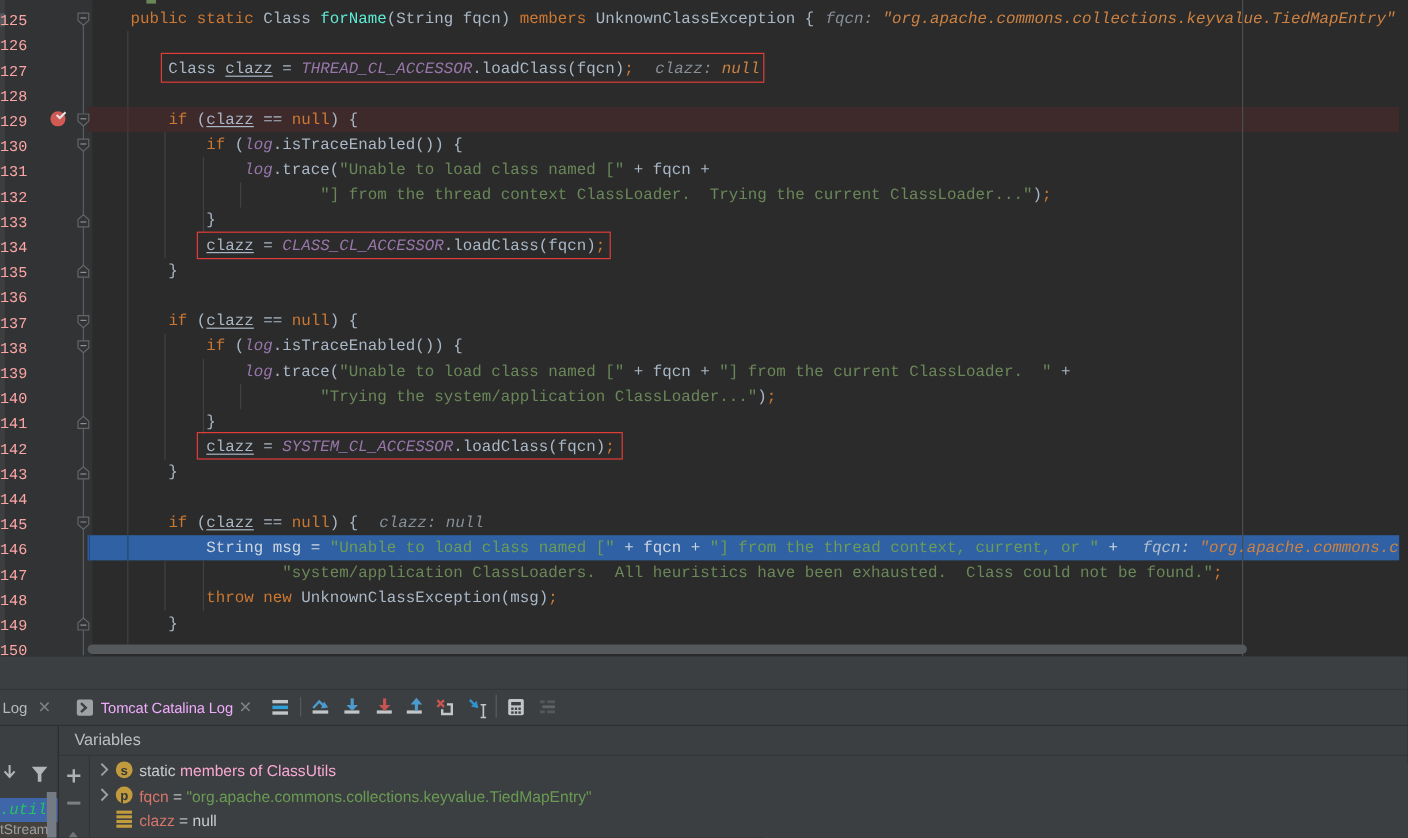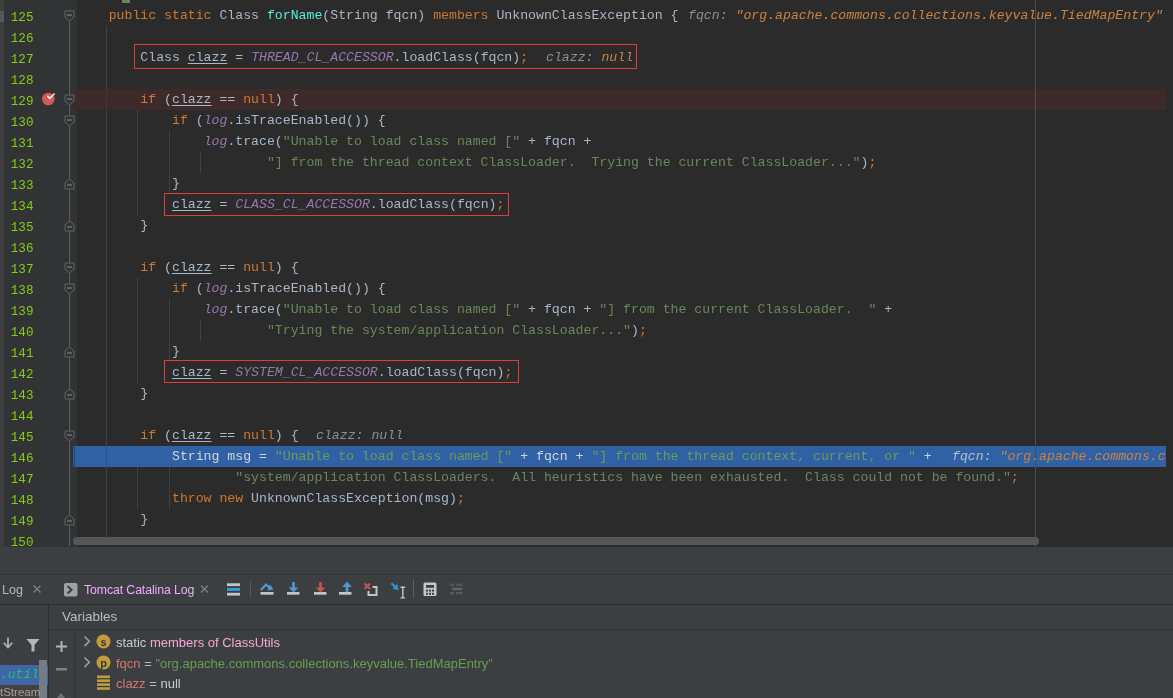--- a/index.html
+++ b/index.html
@@ -10,21 +10,21 @@
   .s{color:#6a8759;}
   .c{color:#9876aa;font-style:italic;text-align:center;}
   .m{color:#5eead4;margin-top:34px;}
   .o{color:#cc7832;}
   .u{text-decoration:underline;text-underline-offset:2px;}
   .bp{color:#cdd6df;}
   .bs{color:#6c9c56;}
   .hint{position:absolute;font:italic 13.2px/21px "Liberation Mono",monospace;color:#878f97;}
   .ho{color:#cc8242;}
   .rbox{position:absolute;border:1px solid #e13d38;}
-  .ln{margin:0;font:12.6px/21px "Liberation Mono",monospace;color:#84cc16;text-align:right;white-space:pre;}
+  .ln{margin:0;font:12.6px/21px "Liberation Mono",monospace;color:#fca5a5;text-align:left;white-space:pre;}
   .sans{font-family:"Liberation Sans",sans-serif;}
 </style></head>
 <body>
 
 <div class="abs" id="editor" style="left:0;top:0;width:1173px;height:547px;background:#2b2b2b;overflow:hidden;">
   <div class="abs" style="left:0;top:0;width:77px;height:547px;background:#313335;"></div>
   <div class="abs" style="left:0;top:0;width:4px;height:547px;background:#3c3e40;"></div>
   <div class="abs" style="left:0;top:11px;width:4px;height:11px;background:#55585a;"></div>
   <div class="abs" style="left:122px;top:0;width:8px;height:3px;background:#6a8759;"></div>
 

